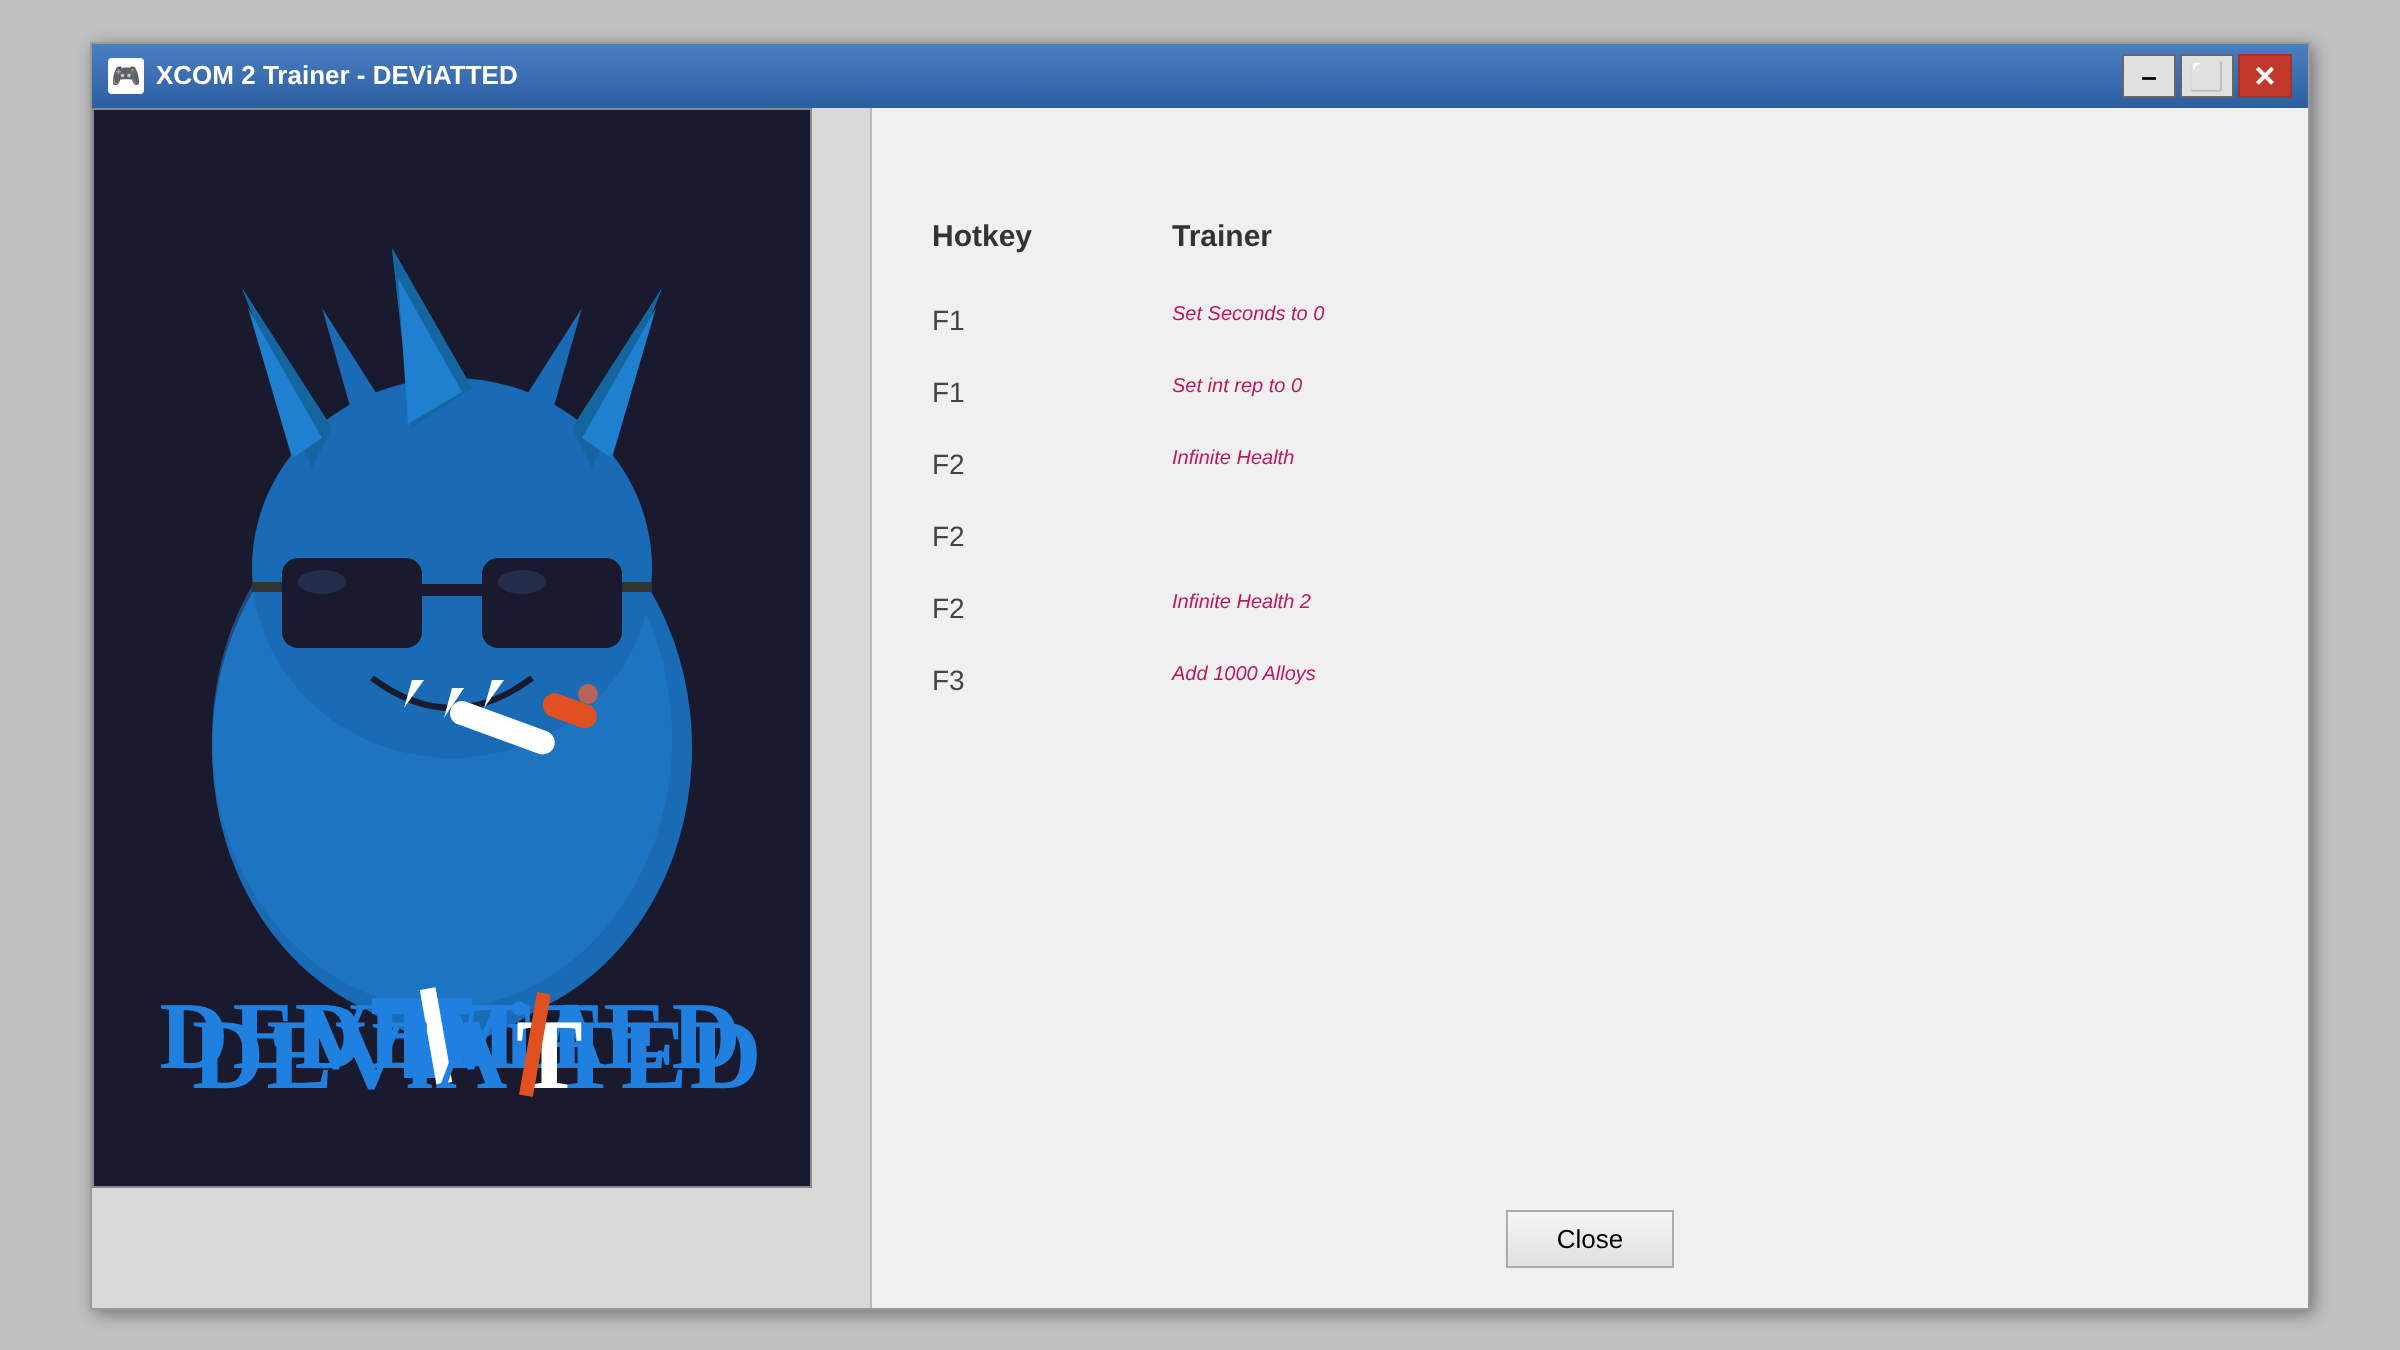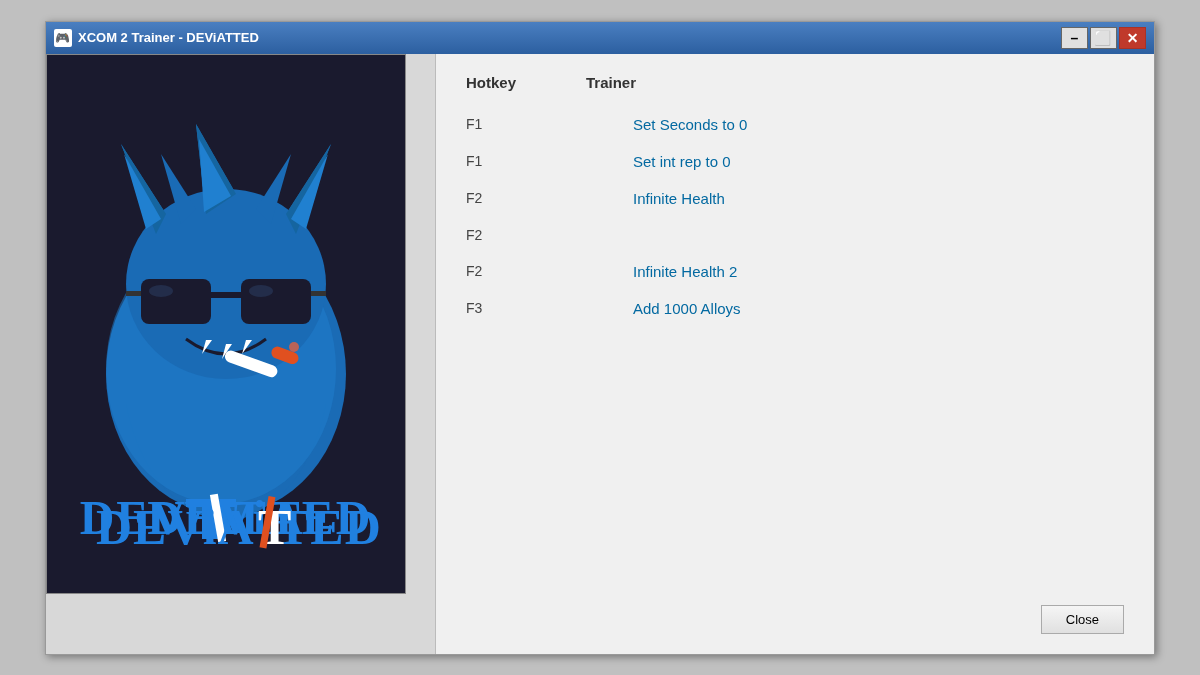--- a/index.html
+++ b/index.html
@@ -114,21 +114,22 @@
       border: 1px solid #aaa;
       cursor: pointer;
       font-size: 14px;
       text-align: center;
     }
 
     .right-panel {
       flex: 1;
       padding: 20px 30px;
       display: flex;
-      flex-direction: row;
+      flex-direction: column;
+      margin-top: 36px;
     }
 
     .hotkey-table {
       width: 100%;
       flex: 1;
     }
 
     .table-header {
       display: flex;
       margin-bottom: 15px;
@@ -145,33 +146,33 @@
     .col-effect {
       flex: 1;
       color: #333;
     }
 
     .table-row {
       display: flex;
       padding: 10px 0;
       border-bottom: none;
       font-size: 14px;
-      gap: 47px;
     }
 
     .row-hotkey {
       width: 120px;
       color: #444;
       font-size: 14px;
     }
 
     .row-effect {
       flex: 1;
-      color: #0369a1;
-      font-size: 15px;
+      color: #be185d;
+      font-size: 10px;
+      font-style: italic;
     }
 
     .bottom-bar {
       display: flex;
       justify-content: center;
       padding-top: 20px;
       margin-top: auto;
     }
 
     .close-btn {

